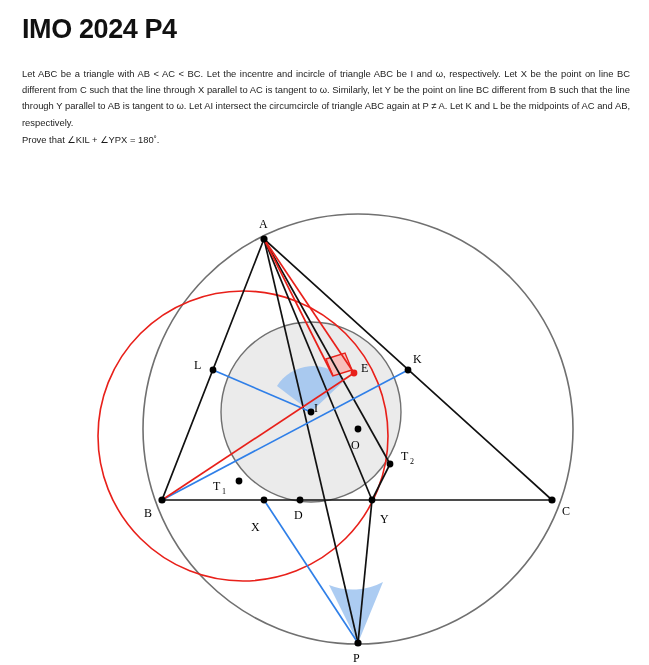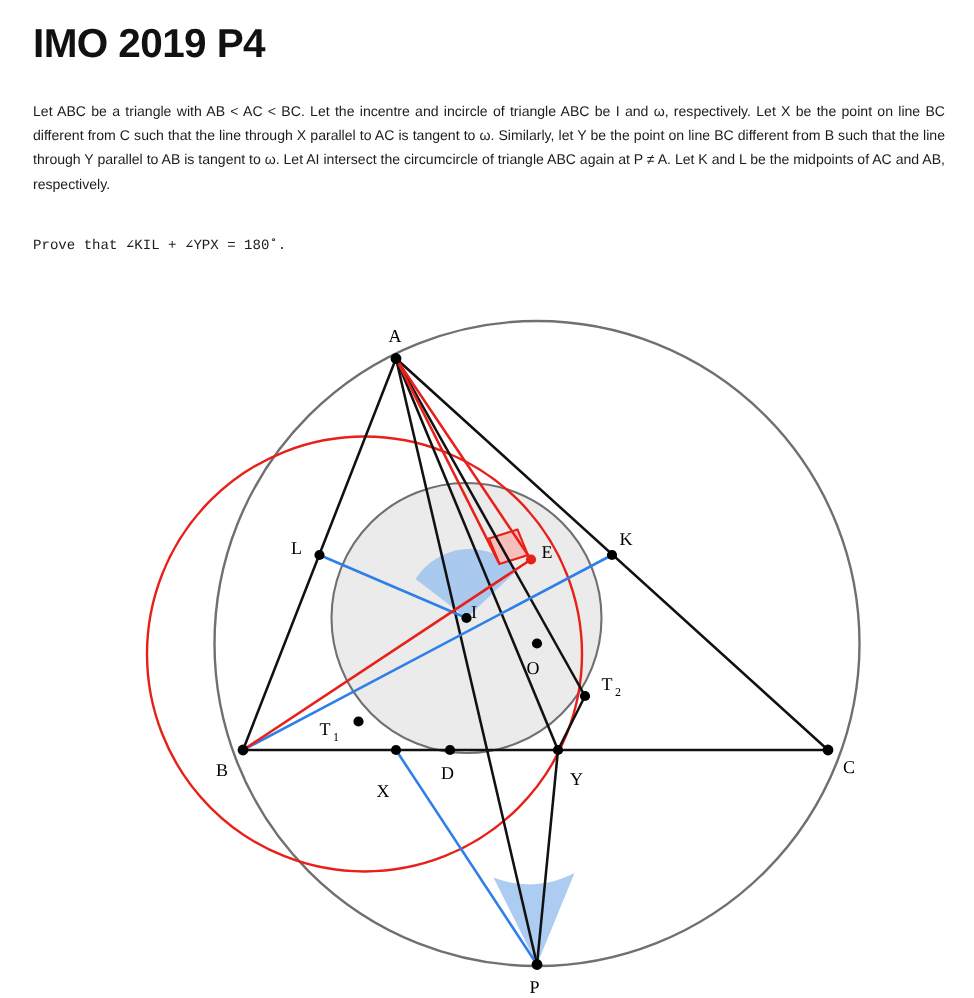--- a/index.html
+++ b/index.html
@@ -37,25 +37,25 @@
     width: 608px;
     font-size: 9.4px;
     line-height: 1.72;
     color: #1c1c1c;
     font-family: Liberation Sans, sans-serif;
     text-align: justify;
   }
   .prove {
     position: absolute;
     left: 22px;
-    top: 156px;
+    top: 132px;
     width: 608px;
     font-size: 9.4px;
     line-height: 1.7;
-    font-family: Liberation Mono, monospace;
+    font-family: Liberation Sans, sans-serif;
   }
   .figure-wrap {
     position: absolute;
     left: 0;
     top: 186px;
     width: 649px;
     height: 479px;
   }
   svg { display: block; }
   text.lbl {
@@ -67,21 +67,21 @@
     font-family: "Liberation Serif", serif;
     font-size: 8px;
     fill: #000000;
   }
 </style>
 </head>
 <body>
 
 <div class="page">
 
-  <div class="title">IMO 2019 P4</div>
+  <div class="title">IMO 2024 P4</div>
 
   <div class="statement">
     <span>Let ABC be a triangle with AB &lt; AC &lt; BC. Let the incentre and incircle of triangle ABC be I and ω, respectively. Let X be the point on line BC</span>
     <span>different from C such that the line through X parallel to AC is tangent to ω. Similarly, let Y be the point on line BC different from B such that the line</span>
     <span>through Y parallel to AB is tangent to ω. Let AI intersect the circumcircle of triangle ABC again at P ≠ A. Let K and L be the midpoints of AC and</span>
     <span>AB, respectively.</span>
   </div>
 
   <div class="prove">Prove that ∠KIL + ∠YPX = 180˚.</div>
 

